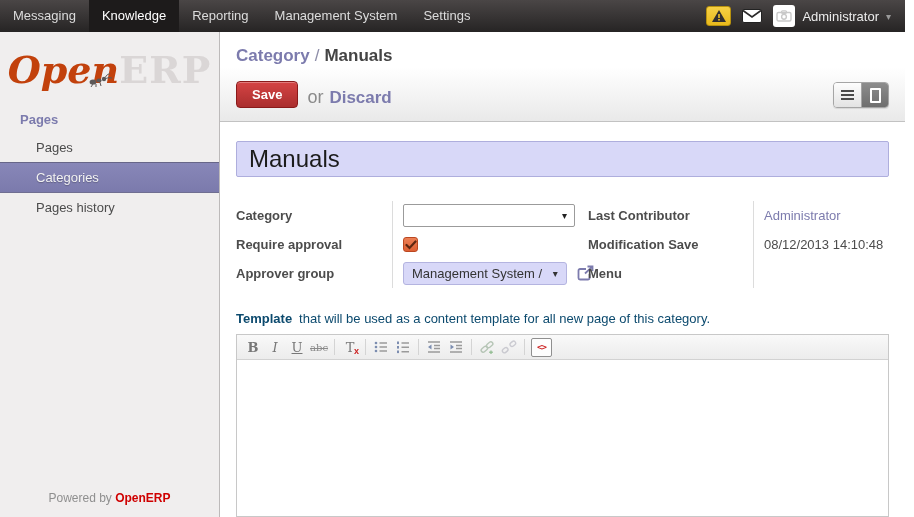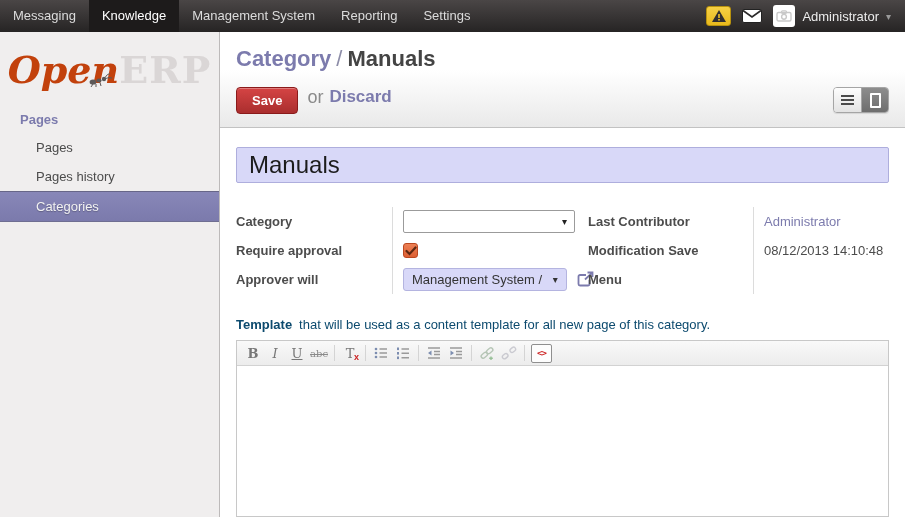--- a/index.html
+++ b/index.html
@@ -29,25 +29,25 @@
   .ant { position:absolute; top:5px; left:88px; }
   .side-section { color:#7c7bad; font-weight:bold; font-size:13px; padding:16px 0 6px 20px; }
   .side-item { font-size:13px; color:#4c4c4c; padding:7px 0 7px 36px; cursor:pointer; }
   .side-item.selected { background:linear-gradient(#8887b8,#7b7aac); color:#f2f2f2; border-top:1px solid #676688; border-bottom:1px solid #6f6e91; text-shadow:0 1px 1px rgba(0,0,0,0.25); }
   .side-footer { margin-top:auto; text-align:center; font-size:12px; color:#8f8f8f; padding-bottom:12px; }
   .side-footer .brand { color:#cf0000; font-weight:bold; cursor:pointer; }
 
   
   .main { flex:1; display:flex; flex-direction:column; min-width:0; background:#fff; }
   .content-header { background:linear-gradient(#ffffff 40%,#e9e9e9); border-bottom:1px solid #c2c2c2; padding:14px 16px 13px; }
-  .breadcrumb { font-size:22px; font-weight:bold; margin-bottom:15px; }
+  .breadcrumb { font-size:17px; font-weight:bold; margin-bottom:15px; }
   .breadcrumb .bc-link { color:#7c7bad; text-decoration:none; cursor:pointer; }
   .breadcrumb .bc-sep { color:#8d8da8; margin:0 5px; font-weight:normal; }
   .breadcrumb .bc-current { color:#444; }
-  .actions-row { display:flex; align-items:flex-start; }
+  .actions-row { display:flex; align-items:flex-end; }
   .save-btn { background:linear-gradient(#d54444,#aa2e2e); color:#fff; font-weight:bold; font-size:13px; border:1px solid #8a1a1a; border-radius:4px; padding:5px 15px; cursor:pointer; font-family:"Liberation Sans",sans-serif; box-shadow:inset 0 1px 0 rgba(255,255,255,0.3); }
   .or-label { color:#8a8a8a; margin:0 6px 0 9px; font-size:18px; }
   .discard-link { color:#7c7bad; font-weight:bold; font-size:17px; cursor:pointer; text-decoration:none; }
   .view-switcher { margin-left:auto; display:flex; border:1px solid #a5a5a5; border-radius:4px; overflow:hidden; box-shadow:0 1px 1px rgba(0,0,0,0.1); }
   .vs-btn { width:27px; height:24px; display:flex; align-items:center; justify-content:center; background:linear-gradient(#fdfdfd,#e3e3e3); cursor:pointer; }
   .vs-btn + .vs-btn { border-left:1px solid #a5a5a5; }
   .vs-btn.active { background:linear-gradient(#8d8d8d,#6e6e6e); }
   .list-glyph { display:flex; flex-direction:column; gap:2px; }
   .list-glyph i { display:block; width:13px; height:2px; background:#4a4a4a; }
   .form-glyph { width:11px; height:15px; border:2px solid #fff; border-radius:1px; }
@@ -88,22 +88,22 @@
   .editor-content { flex:1; background:#fff; outline:none; }
 </style>
 </head>
 <body>
 
 <div class="screen">
 
   <div class="topbar">
     <div class="nav-item">Messaging</div>
     <div class="nav-item active">Knowledge</div>
+    <div class="nav-item">Reporting</div>
     <div class="nav-item">Management System</div>
-    <div class="nav-item">Reporting</div>
     <div class="nav-item">Settings</div>
     <div class="topbar-right">
       <div class="warning-badge">
         <span style="display:flex;">
           <svg width="16" height="14" viewBox="0 0 16 14">
               <path d="M8 1 L15 13 L1 13 Z" fill="#332f2f"></path>
               <rect x="7.2" y="5" width="1.6" height="4" fill="#eec024"></rect>
               <rect x="7.2" y="10" width="1.6" height="1.6" fill="#eec024"></rect>
             </svg>
         </span>
@@ -142,22 +142,26 @@
               <ellipse cx="5" cy="10" rx="3.4" ry="2.6" fill="#5c5858"></ellipse>
               <ellipse cx="11" cy="8.5" rx="2.6" ry="2" fill="#5c5858"></ellipse>
               <circle cx="16" cy="7" r="2.2" fill="#5c5858"></circle>
               <path d="M17 5.5 Q19 2 22 1.5 M17.5 6.5 Q21 5 24 6" stroke="#5c5858" stroke-width="1" fill="none"></path>
               <path d="M5 12 L3 15 M8 12 L8 15 M12 10.5 L13 14" stroke="#5c5858" stroke-width="1" fill="none"></path>
             </svg>
         </span>
       </div>
       <div class="side-section">Pages</div>
       <div class="side-item">Pages</div>
+      <div class="side-item selected">Categories</div>
       <div class="side-item">Pages history</div>
-      <div class="side-item selected">Categories</div>
+      <div class="side-footer">
+        <span>Powered by</span>
+        <span class="brand">OpenERP</span>
+      </div>
     </div>
 
     <div class="main">
 
       <div class="content-header">
         <div class="breadcrumb">
           <a class="bc-link">Category</a><span class="bc-sep">/</span><span class="bc-current">Manuals</span>
         </div>
         <div class="actions-row">
           <button class="save-btn">Save</button>
@@ -195,21 +199,21 @@
             <div class="flabel">Require approval</div>
             <div class="ffield">
               <div class="checkbox">
                 <span style="display:flex;">
                   <svg width="12" height="10" viewBox="0 0 12 10">
                       <path d="M1.5 5 L4.5 8 L10.5 1.5" fill="none" stroke="#5d2711" stroke-width="2.2" stroke-linecap="round"></path>
                     </svg>
                 </span>
               </div>
             </div>
-            <div class="flabel">Approver will</div>
+            <div class="flabel">Approver group</div>
             <div class="ffield">
               <div class="m2o-row">
                 <div class="m2o-select">
                   <span>Management System / </span>
                   <span class="caret" style="font-size:10px;">▾</span>
                 </div>
                 <span class="ext-link">
                   <span style="display:flex;">
                     <svg width="18" height="17" viewBox="0 0 18 17">
                         <path d="M9 4 H3 A1.5 1.5 0 0 0 1.5 5.5 V13 A1.5 1.5 0 0 0 3 14.5 H11 A1.5 1.5 0 0 0 12.5 13 V9" fill="none" stroke="#7c7bad" stroke-width="1.8"></path>

